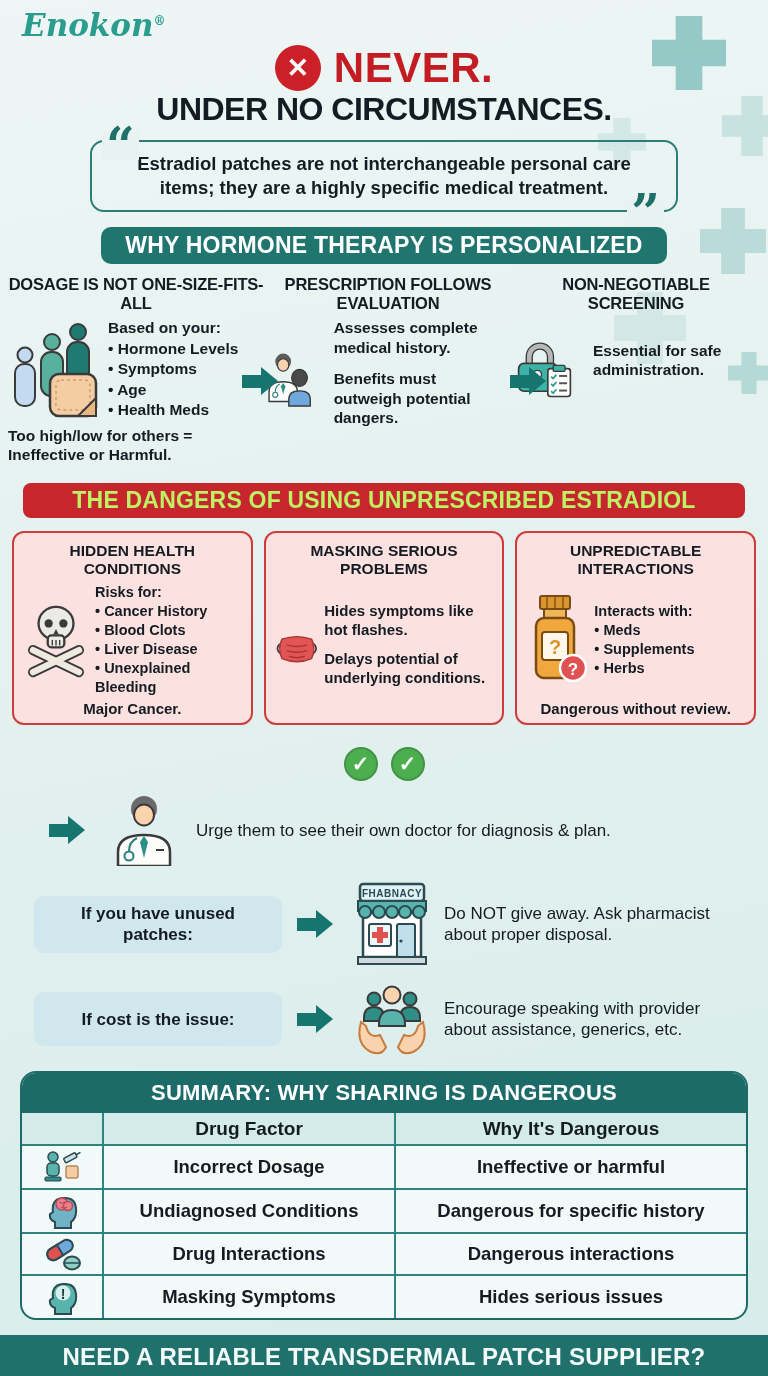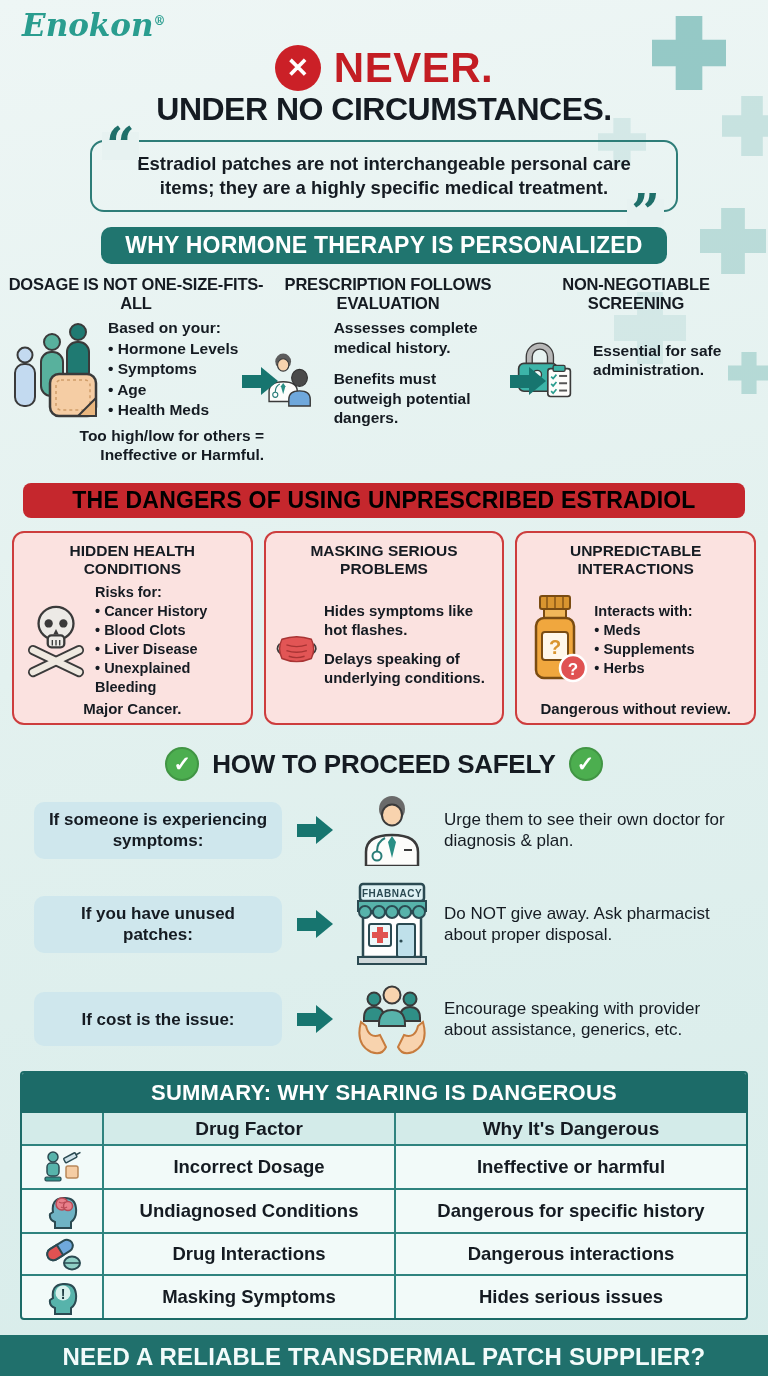--- a/index.html
+++ b/index.html
@@ -29,29 +29,29 @@
   .qmark.close{bottom:-16px;right:12px}
 
   .banner-teal{width:fit-content;margin:15px auto 0;background:#20756f;color:#fff;font-size:23px;
     font-weight:800;padding:5px 24px;border-radius:10px;letter-spacing:.2px}
 
   .pcols{position:relative;display:grid;grid-template-columns:256px 248px 1fr;padding:0 8px;margin-top:11px}
   .ptitle{text-align:center;font-size:16.5px;font-weight:800;line-height:1.13;letter-spacing:-.2px}
   .pbody{display:flex;align-items:center;gap:4px;margin-top:6px}
   .plist{font-size:15.5px;font-weight:700;line-height:1.32}
   .bullet::before{content:"• "}
-  .pfoot{text-align:right;font-size:15.5px;font-weight:800;margin-top:5px;line-height:1.25}
+  .pfoot{text-align:left;font-size:15.5px;font-weight:800;margin-top:5px;line-height:1.25}
   .pparas{font-size:15.5px;font-weight:700;line-height:1.25}
   .pparas p{margin:0 16px 12px}
   .arrow{position:absolute;top:92px;display:flex;align-items:center}
   .stem{width:19px;height:13px;background:#17756f}
   .tip{width:0;height:0;border-top:14px solid transparent;border-bottom:14px solid transparent;border-left:17px solid #17756f}
   .a1{left:242px}.a2{left:510px}
 
-  .banner-red{width:722px;margin:19px auto 0;background:#c5272d;color:#000000;font-size:23px;font-weight:800;
+  .banner-red{width:722px;margin:19px auto 0;background:#c5272d;color:#bef264;font-size:23px;font-weight:800;
     text-align:center;padding:4px 0;border-radius:8px;letter-spacing:.2px}
   .cards{display:flex;gap:11px;margin:13px 12px 0}
   .card{flex:1;background:#fbe2e0;border:2px solid #cd3d3d;border-radius:12px;padding:9px 8px 6px;
     display:flex;flex-direction:column;min-height:140px;box-sizing:border-box}
   .ctitle{text-align:center;font-weight:800;font-size:15.5px;line-height:1.13}
   .cbody{display:flex;align-items:center;gap:5px;margin-top:6px;flex:1}
   .clist{font-size:14.5px;font-weight:700;line-height:1.3}
   .cfoot{text-align:center;font-weight:800;font-size:15px;margin-top:4px}
   .cparas{font-size:15px;font-weight:700;line-height:1.25}
   .cparas p{margin:0 0 11px}
@@ -60,21 +60,21 @@
   .check-circle{width:34px;height:34px;border-radius:50%;background:#4cae4f;border:2px solid #419544;color:#fff;
     display:flex;align-items:center;justify-content:center;font-size:21px;font-weight:800;box-sizing:border-box}
   .proceed-text{font-size:26px;font-weight:800;letter-spacing:-.3px}
   .prow{display:flex;align-items:center;margin:13px 34px 0}
   .plabel{width:248px;min-height:54px;background:#cfe7ed;border-radius:10px;display:flex;align-items:center;
     justify-content:center;text-align:center;font-size:17px;font-weight:700;padding:7px 12px;box-sizing:border-box;line-height:1.25}
   .parrow{display:flex;align-items:center;margin:0 15px}
   .picon{width:88px;display:flex;justify-content:center;align-items:center}
   .ptext{flex:1;font-size:17px;font-weight:400;line-height:1.27;margin-left:8px}
 
-  .summary{width:724px;margin:15px auto 0;border:2.5px solid #1c6b68;border-radius:4px;overflow:hidden;background:#f2faf9}
+  .summary{width:724px;margin:15px auto 0;border:2.5px solid #1c6b68;border-radius:16px;overflow:hidden;background:#f2faf9}
   .sum-title{background:#1c6b68;color:#fff;text-align:center;font-size:22px;font-weight:800;padding:7px 0;letter-spacing:.2px}
   .sum-grid{display:grid;grid-template-columns:80px 292px 1fr}
   .cell{border-top:2px solid #2f837f;display:flex;align-items:center;justify-content:center;text-align:center;
     padding:3px 6px;font-size:18.5px;font-weight:700;min-height:31px;box-sizing:border-box}
   .cell.vline{border-left:2px solid #2f837f}
   .cell.head{background:#d3ebe9;font-weight:800;font-size:19px;border-top:none}
 
   .foot-banner{margin-top:15px;background:#20706c;color:#f2fbfa;text-align:center;font-size:24px;font-weight:800;
     padding:8px 0;letter-spacing:.2px}
 </style>
@@ -230,21 +230,21 @@
           <svg width="80" height="66" viewBox="0 0 80 66">
             <path d="M10,22 q-9,9 2,18" fill="none" stroke="#3a3a3a" stroke-width="3"></path>
             <path d="M70,22 q9,9 -2,18" fill="none" stroke="#3a3a3a" stroke-width="3"></path>
             <path d="M14,14 Q40,5 66,14 Q74,30 66,48 Q40,59 14,48 Q6,30 14,14 Z" fill="#e25555" stroke="#a83434" stroke-width="2.5"></path>
             <path d="M22,24 Q40,30 58,24" fill="none" stroke="#a83434" stroke-width="2.5"></path>
             <path d="M22,34 Q40,40 58,34" fill="none" stroke="#a83434" stroke-width="2.5"></path>
             <path d="M26,44 Q40,49 54,44" fill="none" stroke="#a83434" stroke-width="2.5"></path>
           </svg>
           <div class="cparas">
             <p>Hides symptoms like hot flashes.</p>
-            <p>Delays speaking of underlying conditions.</p>
+            <p>Delays potential of underlying conditions.</p>
           </div>
         </div>
       </div>
 
       <div class="card">
         <div class="ctitle">UNPREDICTABLE INTERACTIONS</div>
         <div class="cbody">
           <svg width="64" height="94" viewBox="0 0 64 94">
             <rect x="15" y="3" width="30" height="13" rx="2" fill="#d9952f" stroke="#7a4c12" stroke-width="2"></rect>
             <line x1="22" y1="4" x2="22" y2="15" stroke="#7a4c12" stroke-width="1.3"></line>
@@ -265,28 +265,26 @@
           </div>
         </div>
         <div class="cfoot">Dangerous without review.</div>
       </div>
     </div>
 
     <div class="proceed-title">
       <div class="check-circle">
           <span>✓</span>
         </div>
-      <div class="proceed-text">HOW TO PROCEED SAFELY</div>
       <div class="check-circle">
           <span>✓</span>
         </div>
     </div>
 
     <div class="prow">
-      <div class="plabel">If someone is experiencing symptoms:</div>
       <div class="parrow">
           <div class="stem"></div>
           <div class="tip"></div>
         </div>
       <div class="picon">
         <svg width="68" height="72" viewBox="0 0 68 72">
           <circle cx="34" cy="15" r="13" fill="#6a6a6a"></circle>
           <ellipse cx="34" cy="21" rx="10" ry="10.5" fill="#f8d3ae" stroke="#3a3a3a" stroke-width="2"></ellipse>
           <path d="M8,72 v-14 q0,-17 26,-17 q26,0 26,17 v14 Z" fill="#fdfdfb" stroke="#3a3a3a" stroke-width="2.5"></path>
           <path d="M34,42 l-4,6 4,16 4,-16 Z" fill="#2a8f85"></path>

